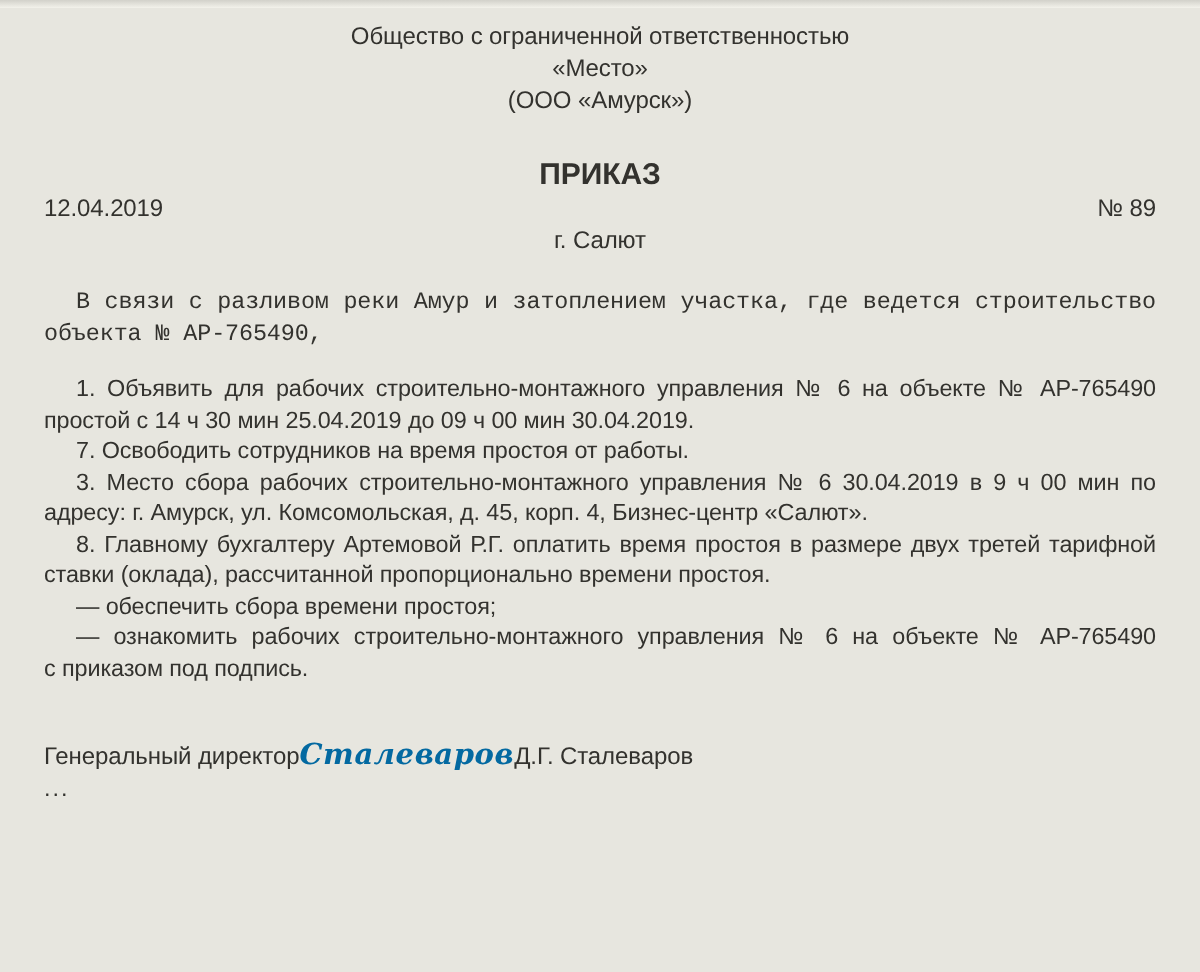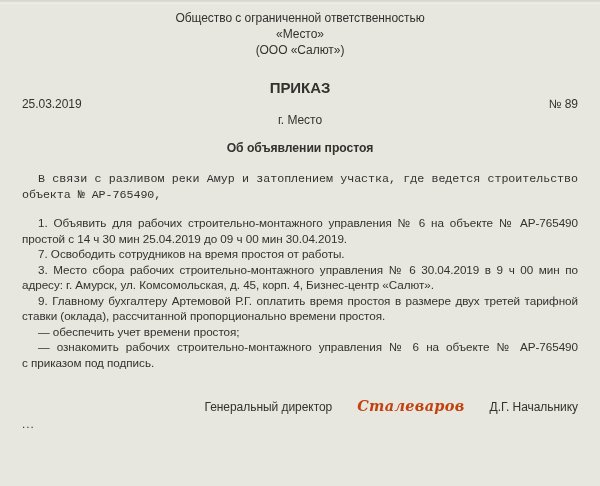--- a/index.html
+++ b/index.html
@@ -64,72 +64,70 @@
   .indent {
     text-indent: 16px;
     text-align: justify;
   }
   .preamble { margin-top: 16px; font-family: Liberation Mono, monospace; }
   .resolution { line-height: 15.5px; }
   .items { margin-top: 12px; }
   .sign-row {
     margin-top: 28px;
     display: flex;
-    justify-content: flex-end;
+    justify-content: flex-start;
     align-items: baseline;
     font-size: 12px;
-    gap: 25px;
   }
   .sign-name {
     font-family: "DejaVu Serif", "Liberation Serif", serif;
     font-style: italic;
     font-weight: bold;
     font-size: 14.5px;
     letter-spacing: 0.3px;
-    color: #c2410c;
+    color: #0369a1;
   }
   .ellipsis-line {
     line-height: 15.5px;
     letter-spacing: 1px;
   }
 </style>
 </head>
 <body>
 
 <div class="page">
 
   <div class="org-block">
     <div>Общество с ограниченной ответственностью</div>
     <div>«Место»</div>
-    <div>(ООО «Салют»)</div>
+    <div>(ООО «Амурск»)</div>
   </div>
 
   <div class="doc-type">ПРИКАЗ</div>
 
   <div class="meta-row">
-    <span>25.03.2019</span>
+    <span>12.04.2019</span>
     <span>№&nbsp;89</span>
   </div>
 
-  <div class="city">г. Место</div>
+  <div class="city">г. Салют</div>
 
-  <div class="subject">Об объявлении простоя</div>
 
   <p class="preamble indent">В связи с разливом реки Амур и затоплением участка, где ведется строительство объекта №&nbsp;АР-765490,</p>
 
   <div class="items">
     <p class="indent">1. Объявить для рабочих строительно-монтажного управления №&nbsp;6 на объекте №&nbsp;АР-765490 простой с 14 ч 30 мин 25.04.2019 до 09 ч 00 мин 30.04.2019.</p>
     <p class="indent">7. Освободить сотрудников на время простоя от работы.</p>
     <p class="indent">3. Место сбора рабочих строительно-монтажного управления №&nbsp;6 30.04.2019 в 9 ч 00 мин по адресу: г. Амурск, ул. Комсомольская, д. 45, корп. 4, Бизнес-центр «Салют».</p>
-    <p class="indent">9. Главному бухгалтеру Артемовой Р.Г. оплатить время простоя в размере двух третей тарифной ставки (оклада), рассчитанной пропорционально времени простоя.</p>
-    <p class="indent">— обеспечить учет времени простоя;</p>
+    <p class="indent">8. Главному бухгалтеру Артемовой Р.Г. оплатить время простоя в размере двух третей тарифной ставки (оклада), рассчитанной пропорционально времени простоя.</p>
+    <p class="indent">— обеспечить сбора времени простоя;</p>
     <p class="indent">— ознакомить рабочих строительно-монтажного управления №&nbsp;6 на объекте №&nbsp;АР-765490 с&nbsp;приказом под подпись.</p>
   </div>
 
   <div class="sign-row">
     <span>Генеральный директор</span>
     <span class="sign-name">Сталеваров</span>
-    <span>Д.Г. Начальнику</span>
+    <span>Д.Г. Сталеваров</span>
   </div>
 
   <div class="ellipsis-line">...</div>
 
 </div>
 
 </body></html>

